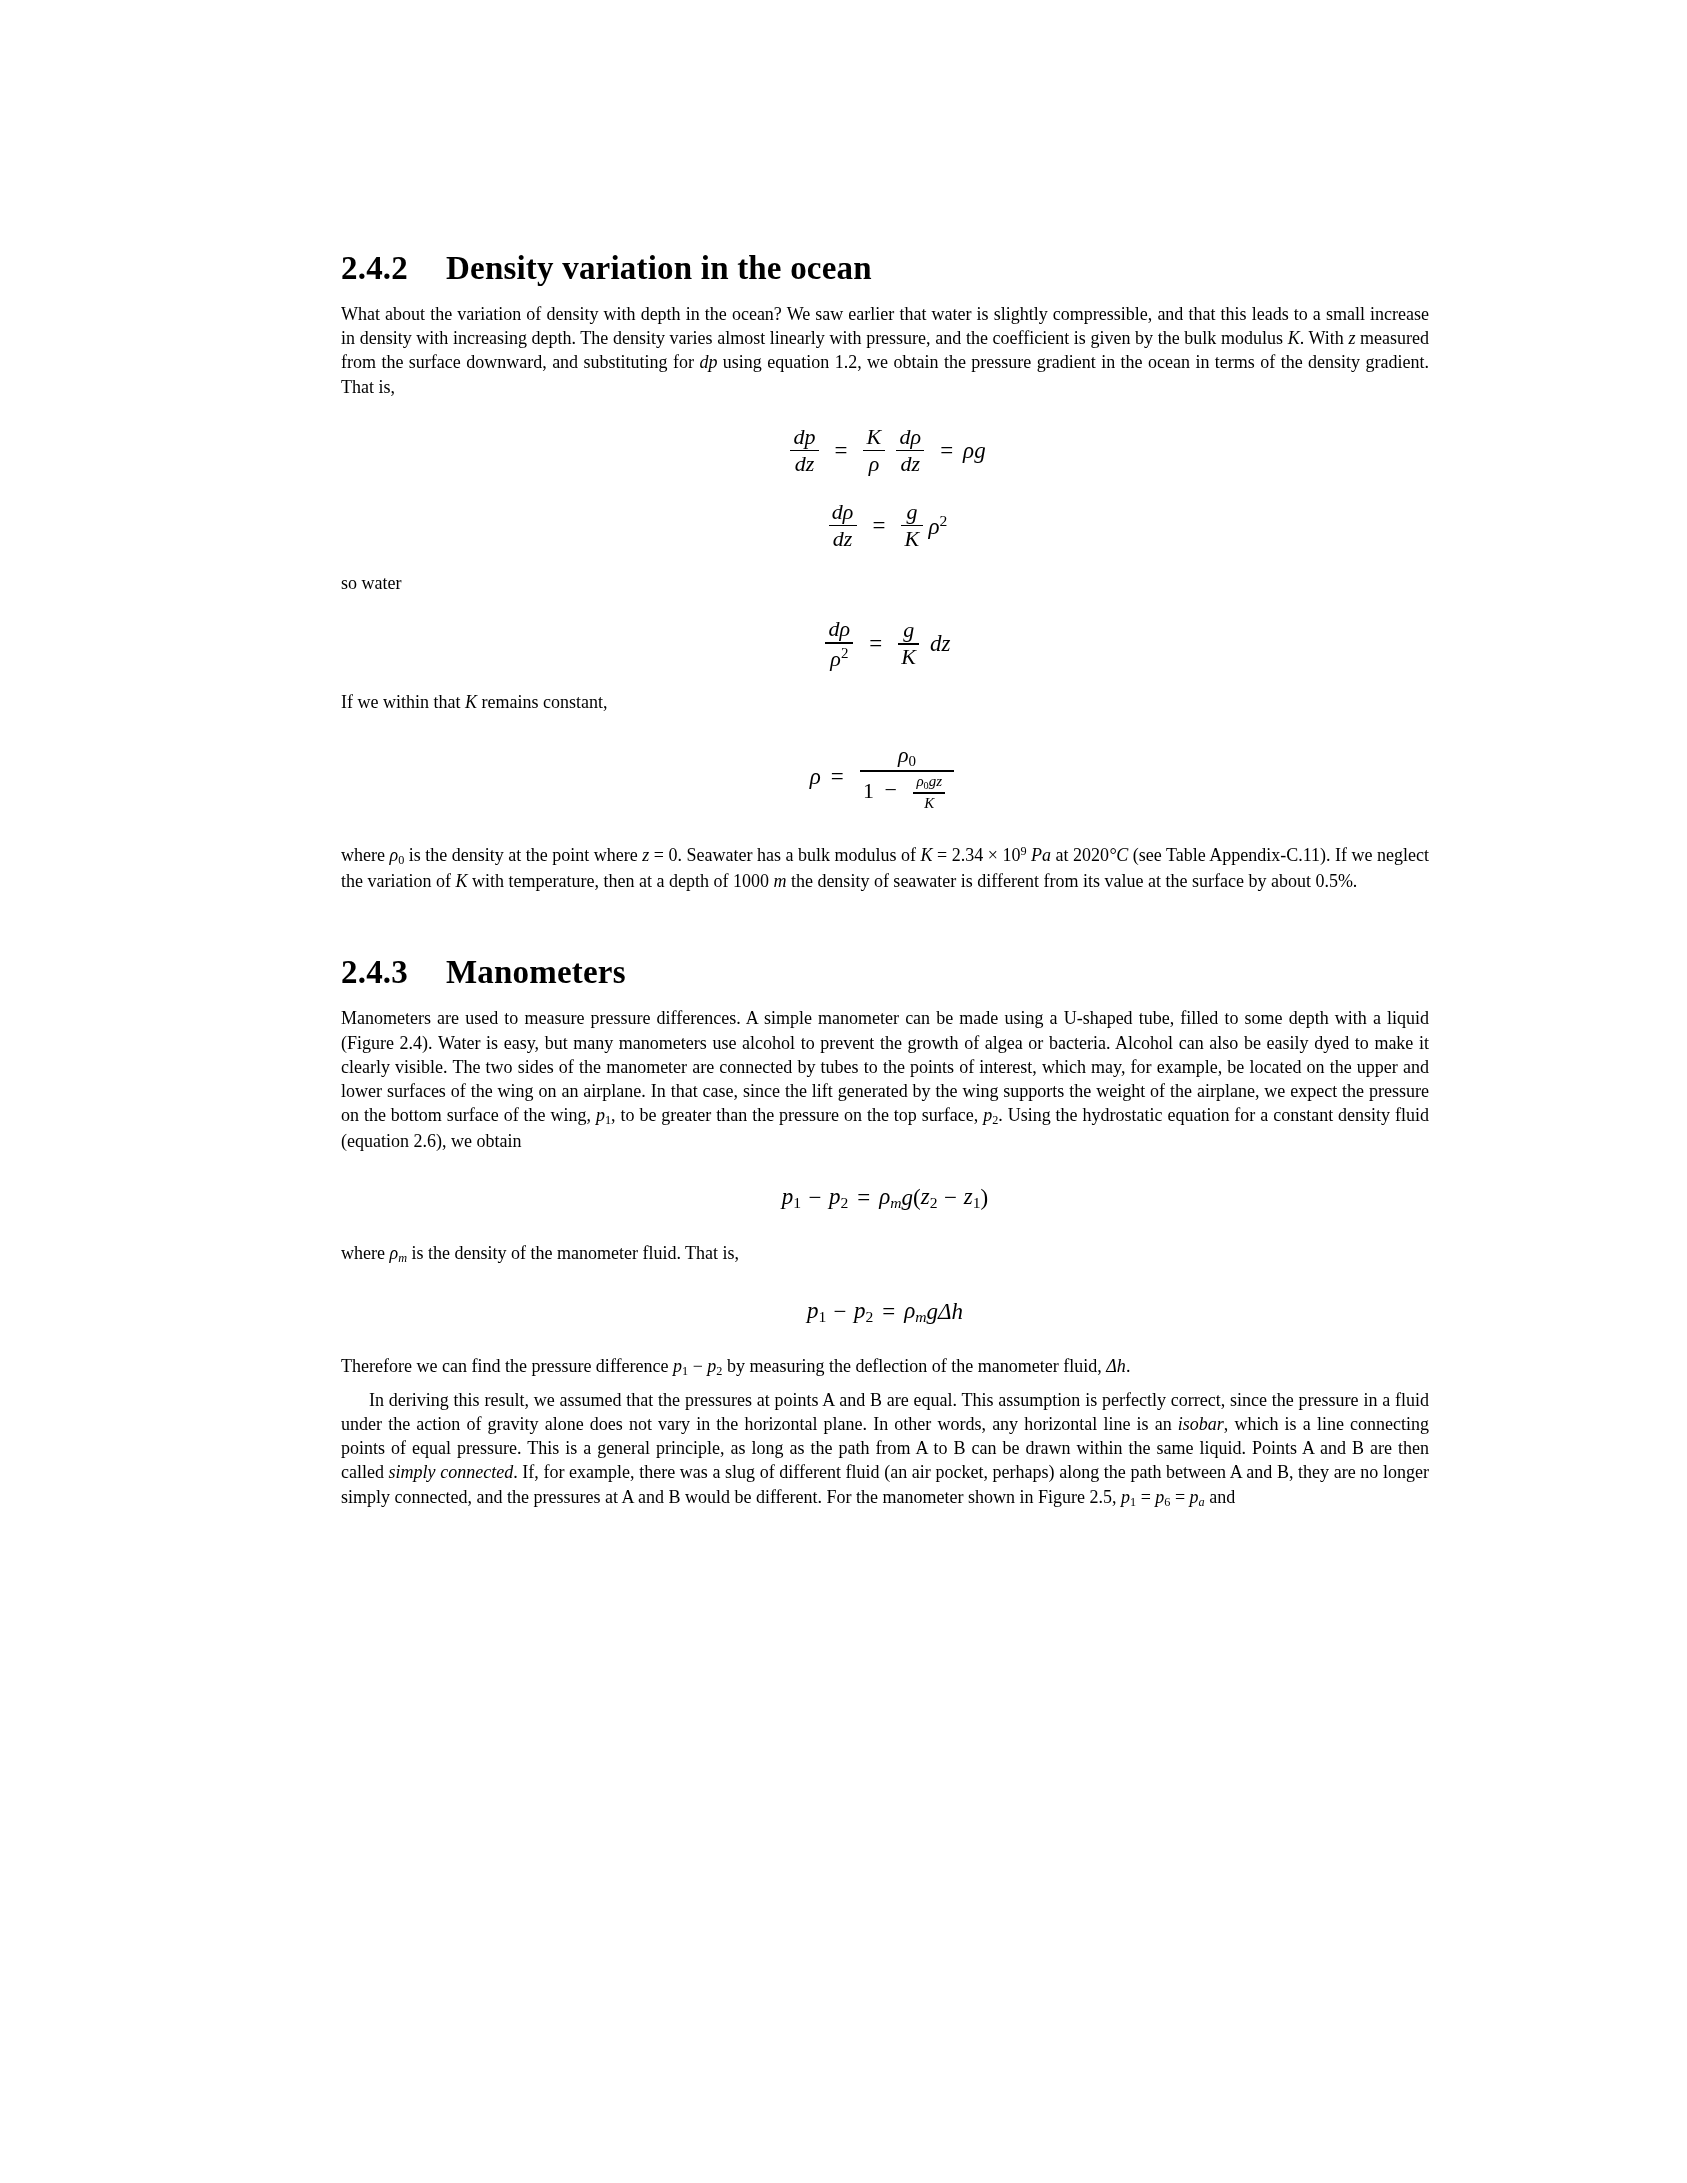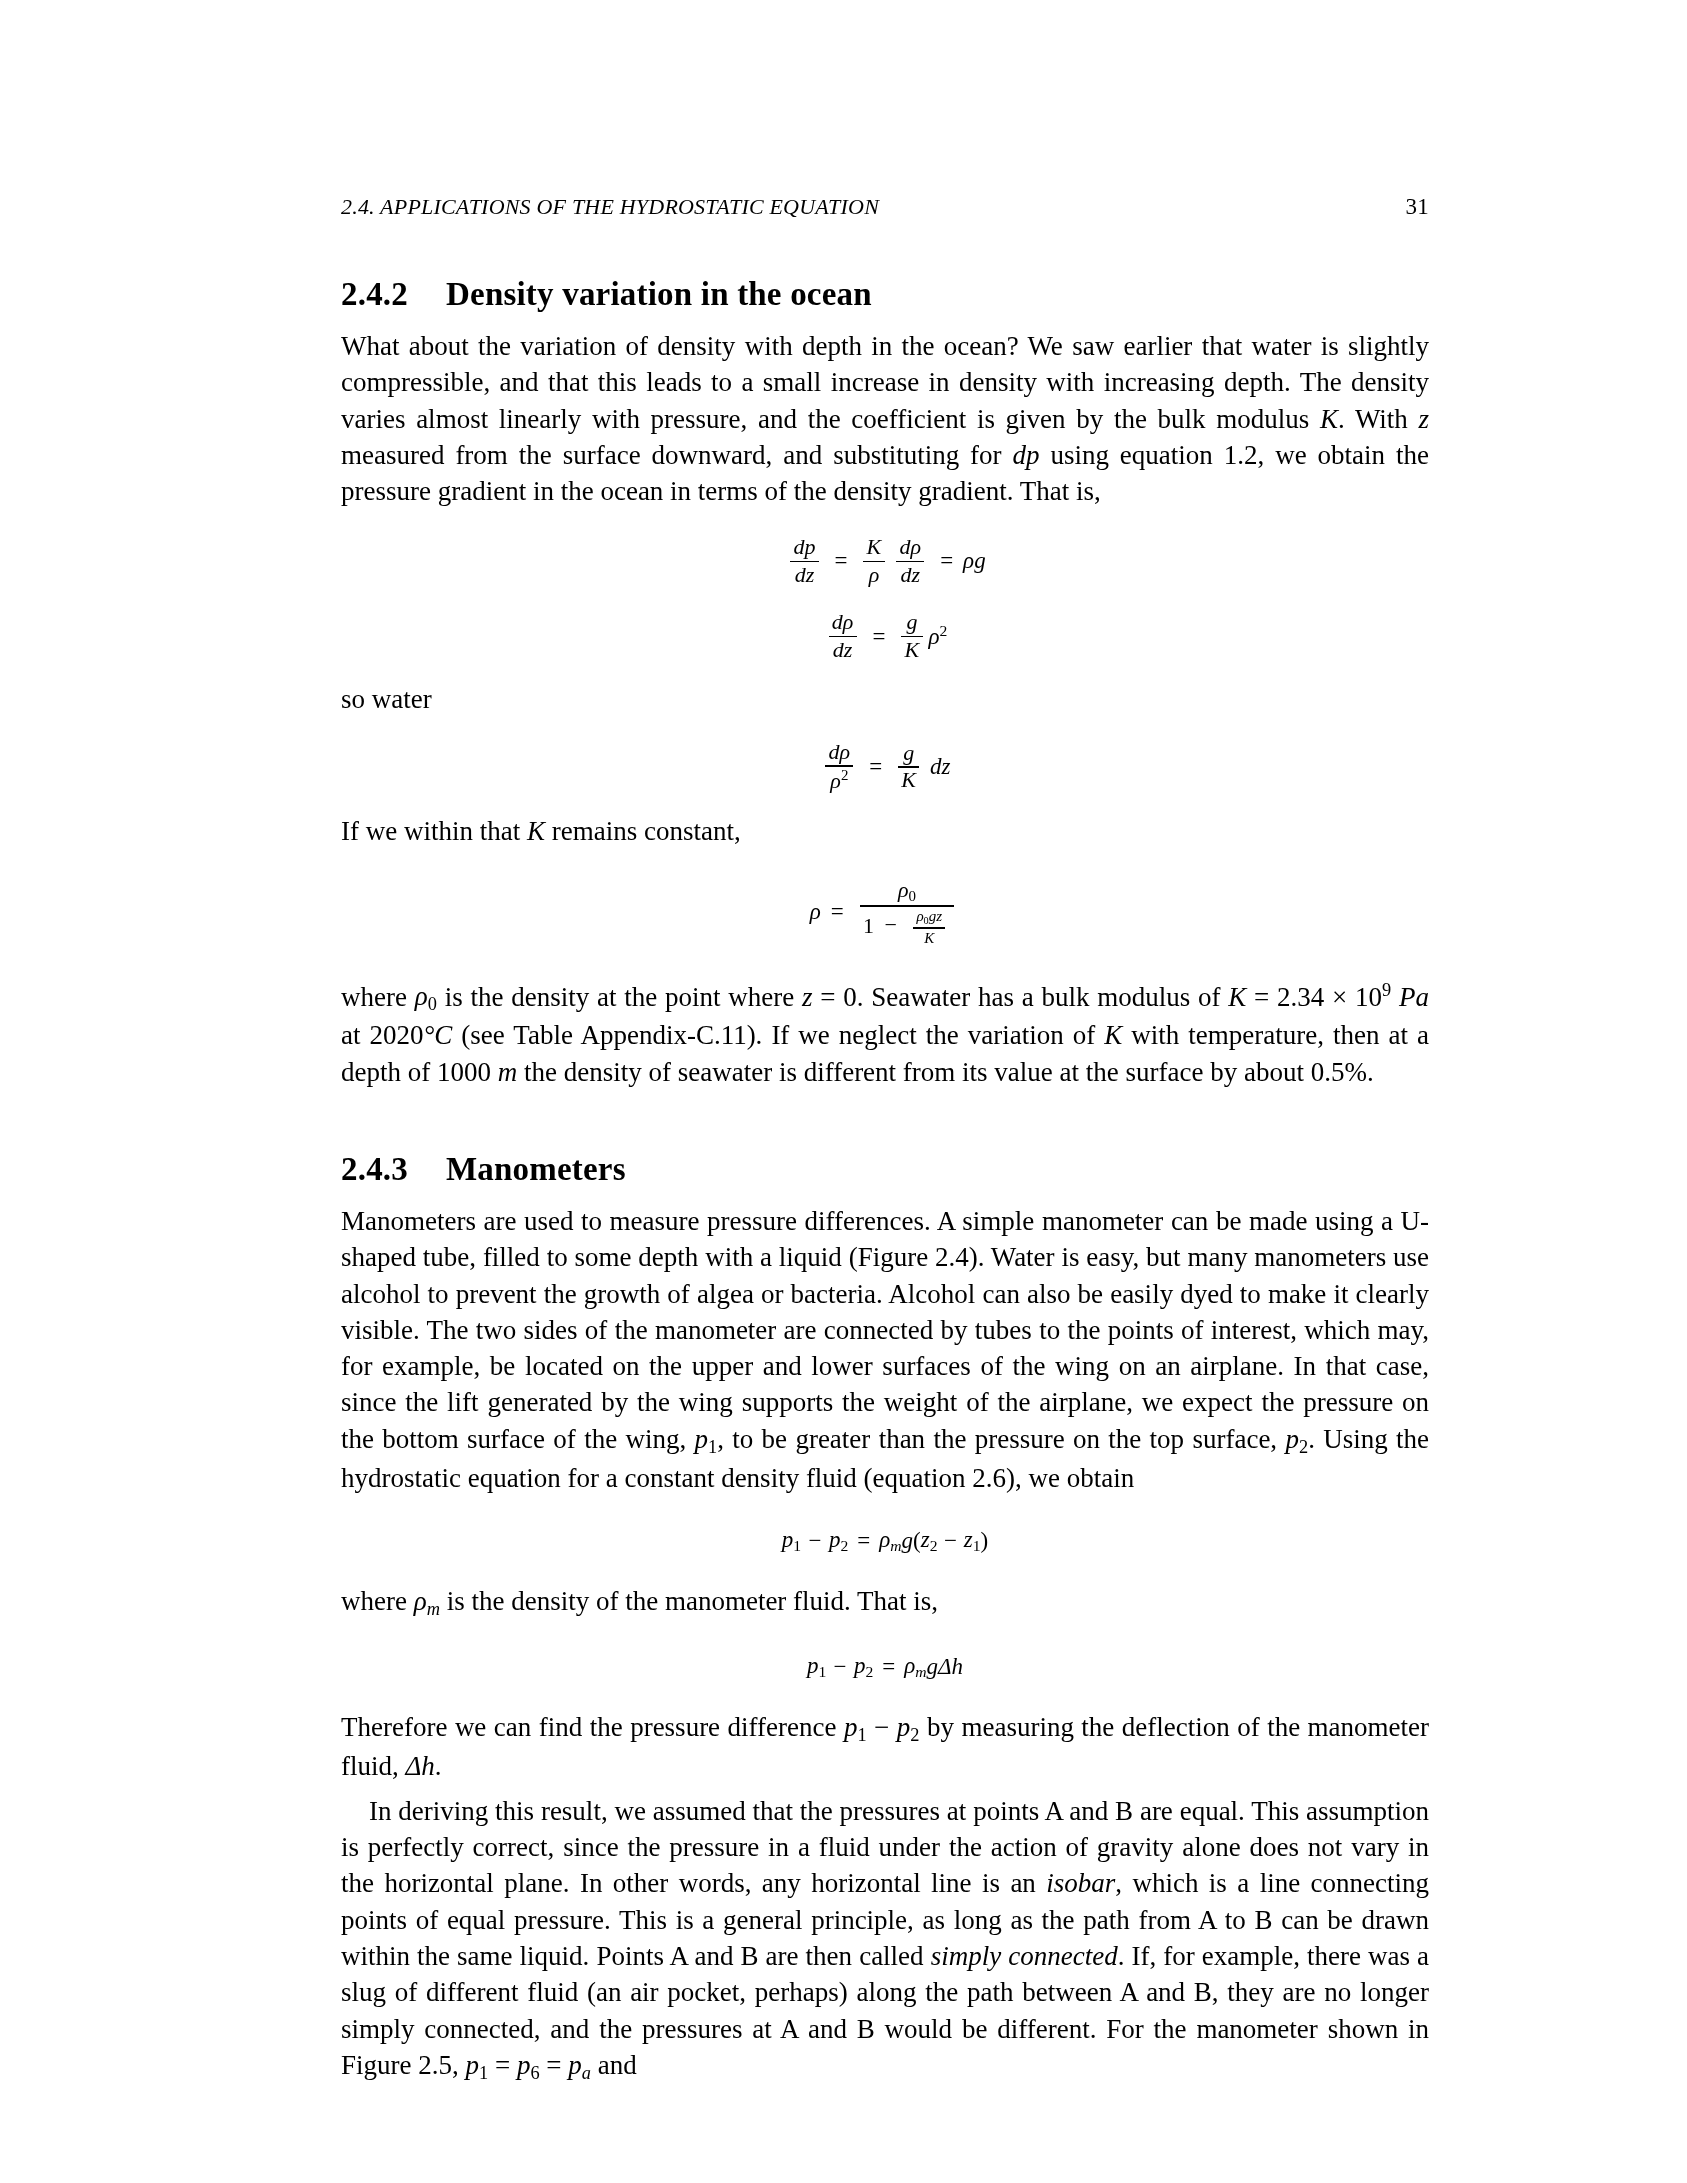--- a/index.html
+++ b/index.html
@@ -41,21 +41,21 @@
     font-weight: bold;
     margin: 56px 0 15px 0;
     letter-spacing: 0.2px;
   }
   h2.sec .num {
     display: inline-block;
     width: 105px;
   }
   
   p.body {
-    font-size: 27px;
+    font-size: 18px;
     line-height: 1.345;
     text-align: justify;
     margin: 0 0 0 0;
     text-indent: 0;
     hyphens: none;
   }
   p.body + p.body {
     margin-top: 8px;
   }
   p.indent {
@@ -109,24 +109,20 @@
     font-style: normal;
   }
   .inline-math { font-style: italic; }
 </style>
 </head>
 <body>
 
 <div class="page">
   <div class="content">
 
-    <div class="runhead">
-      <span>2.4.  APPLICATIONS OF THE HYDROSTATIC EQUATION</span>
-      <span class="pageno">31</span>
-    </div>
 
     <h2 class="sec">
       <span class="num">2.4.2</span><span>Density variation in the ocean</span>
     </h2>
 
     <p class="body"><span>What about the variation of density with depth in the ocean? We saw earlier that water is slightly compressible, and that this leads to a small increase in density with increasing depth. The density varies almost linearly with pressure, and the coefficient is given by the bulk modulus </span><span class="inline-math">K</span><span>. With </span><span class="inline-math">z</span><span> measured from the surface downward, and substituting for </span><span class="inline-math">dp</span><span> using equation 1.2, we obtain the pressure gradient in the ocean in terms of the density gradient. That is,</span></p>
 
     <div class="eq m1">
       <span class="frac">
         <span class="num math">dp</span>

